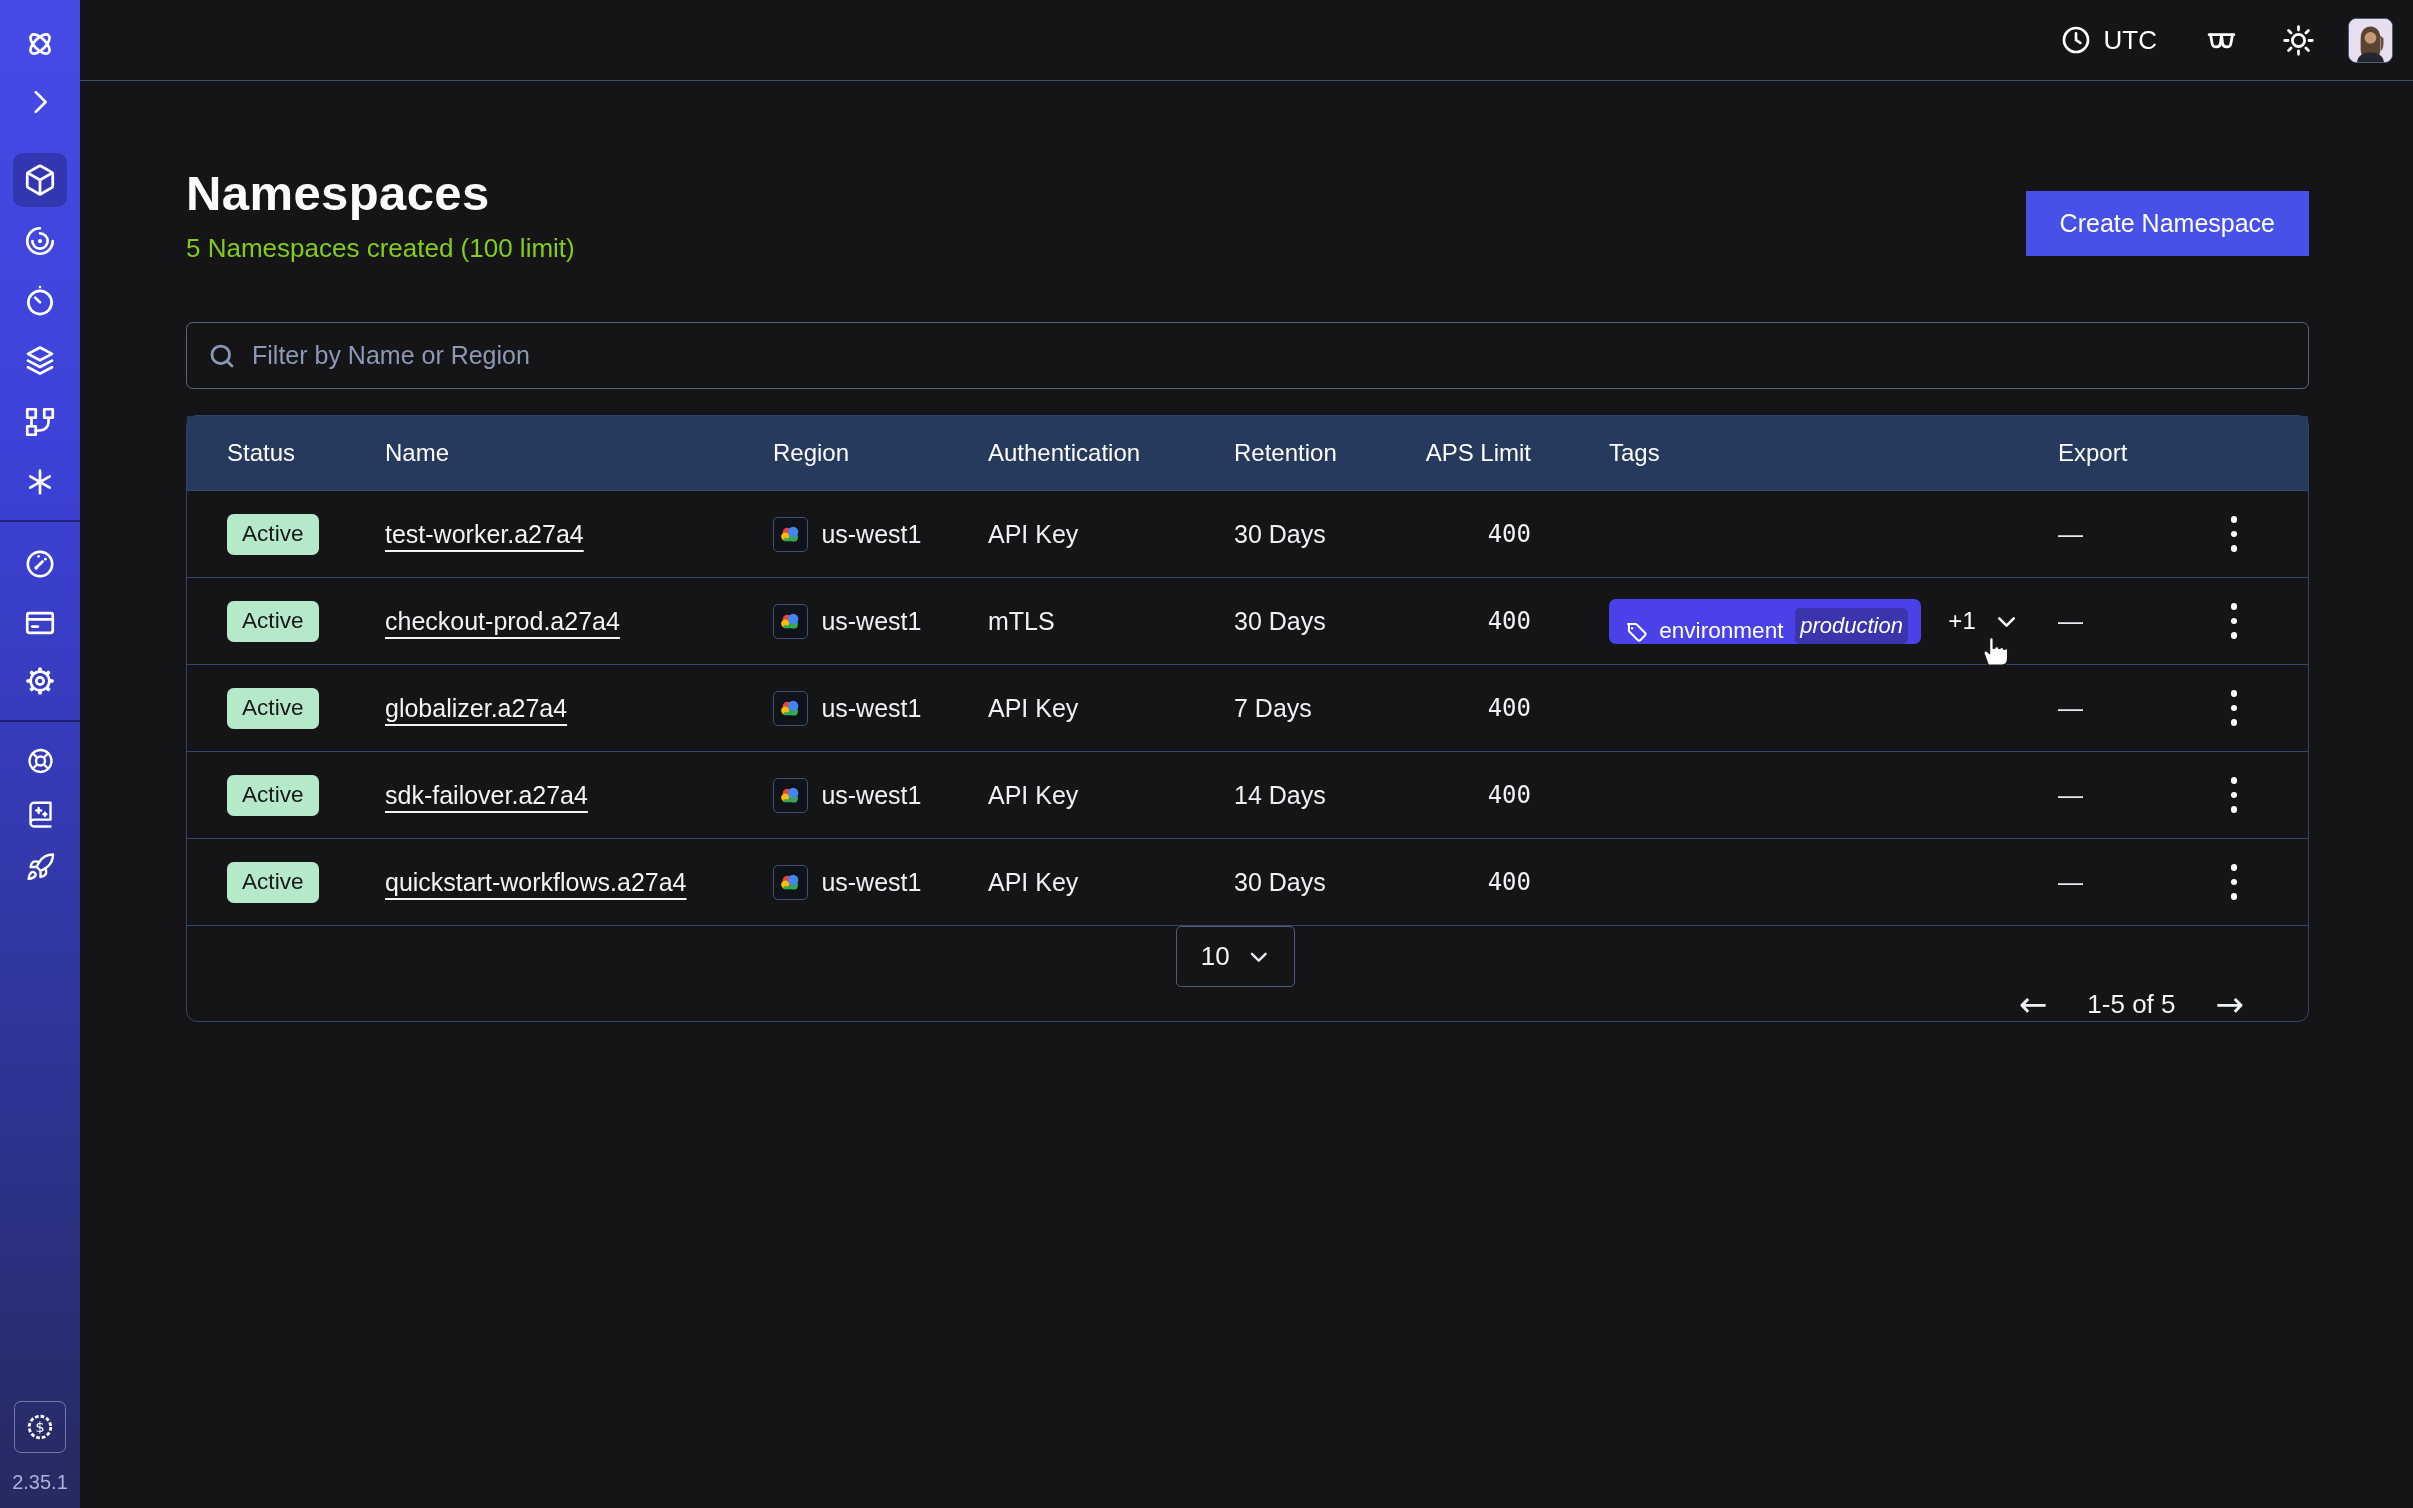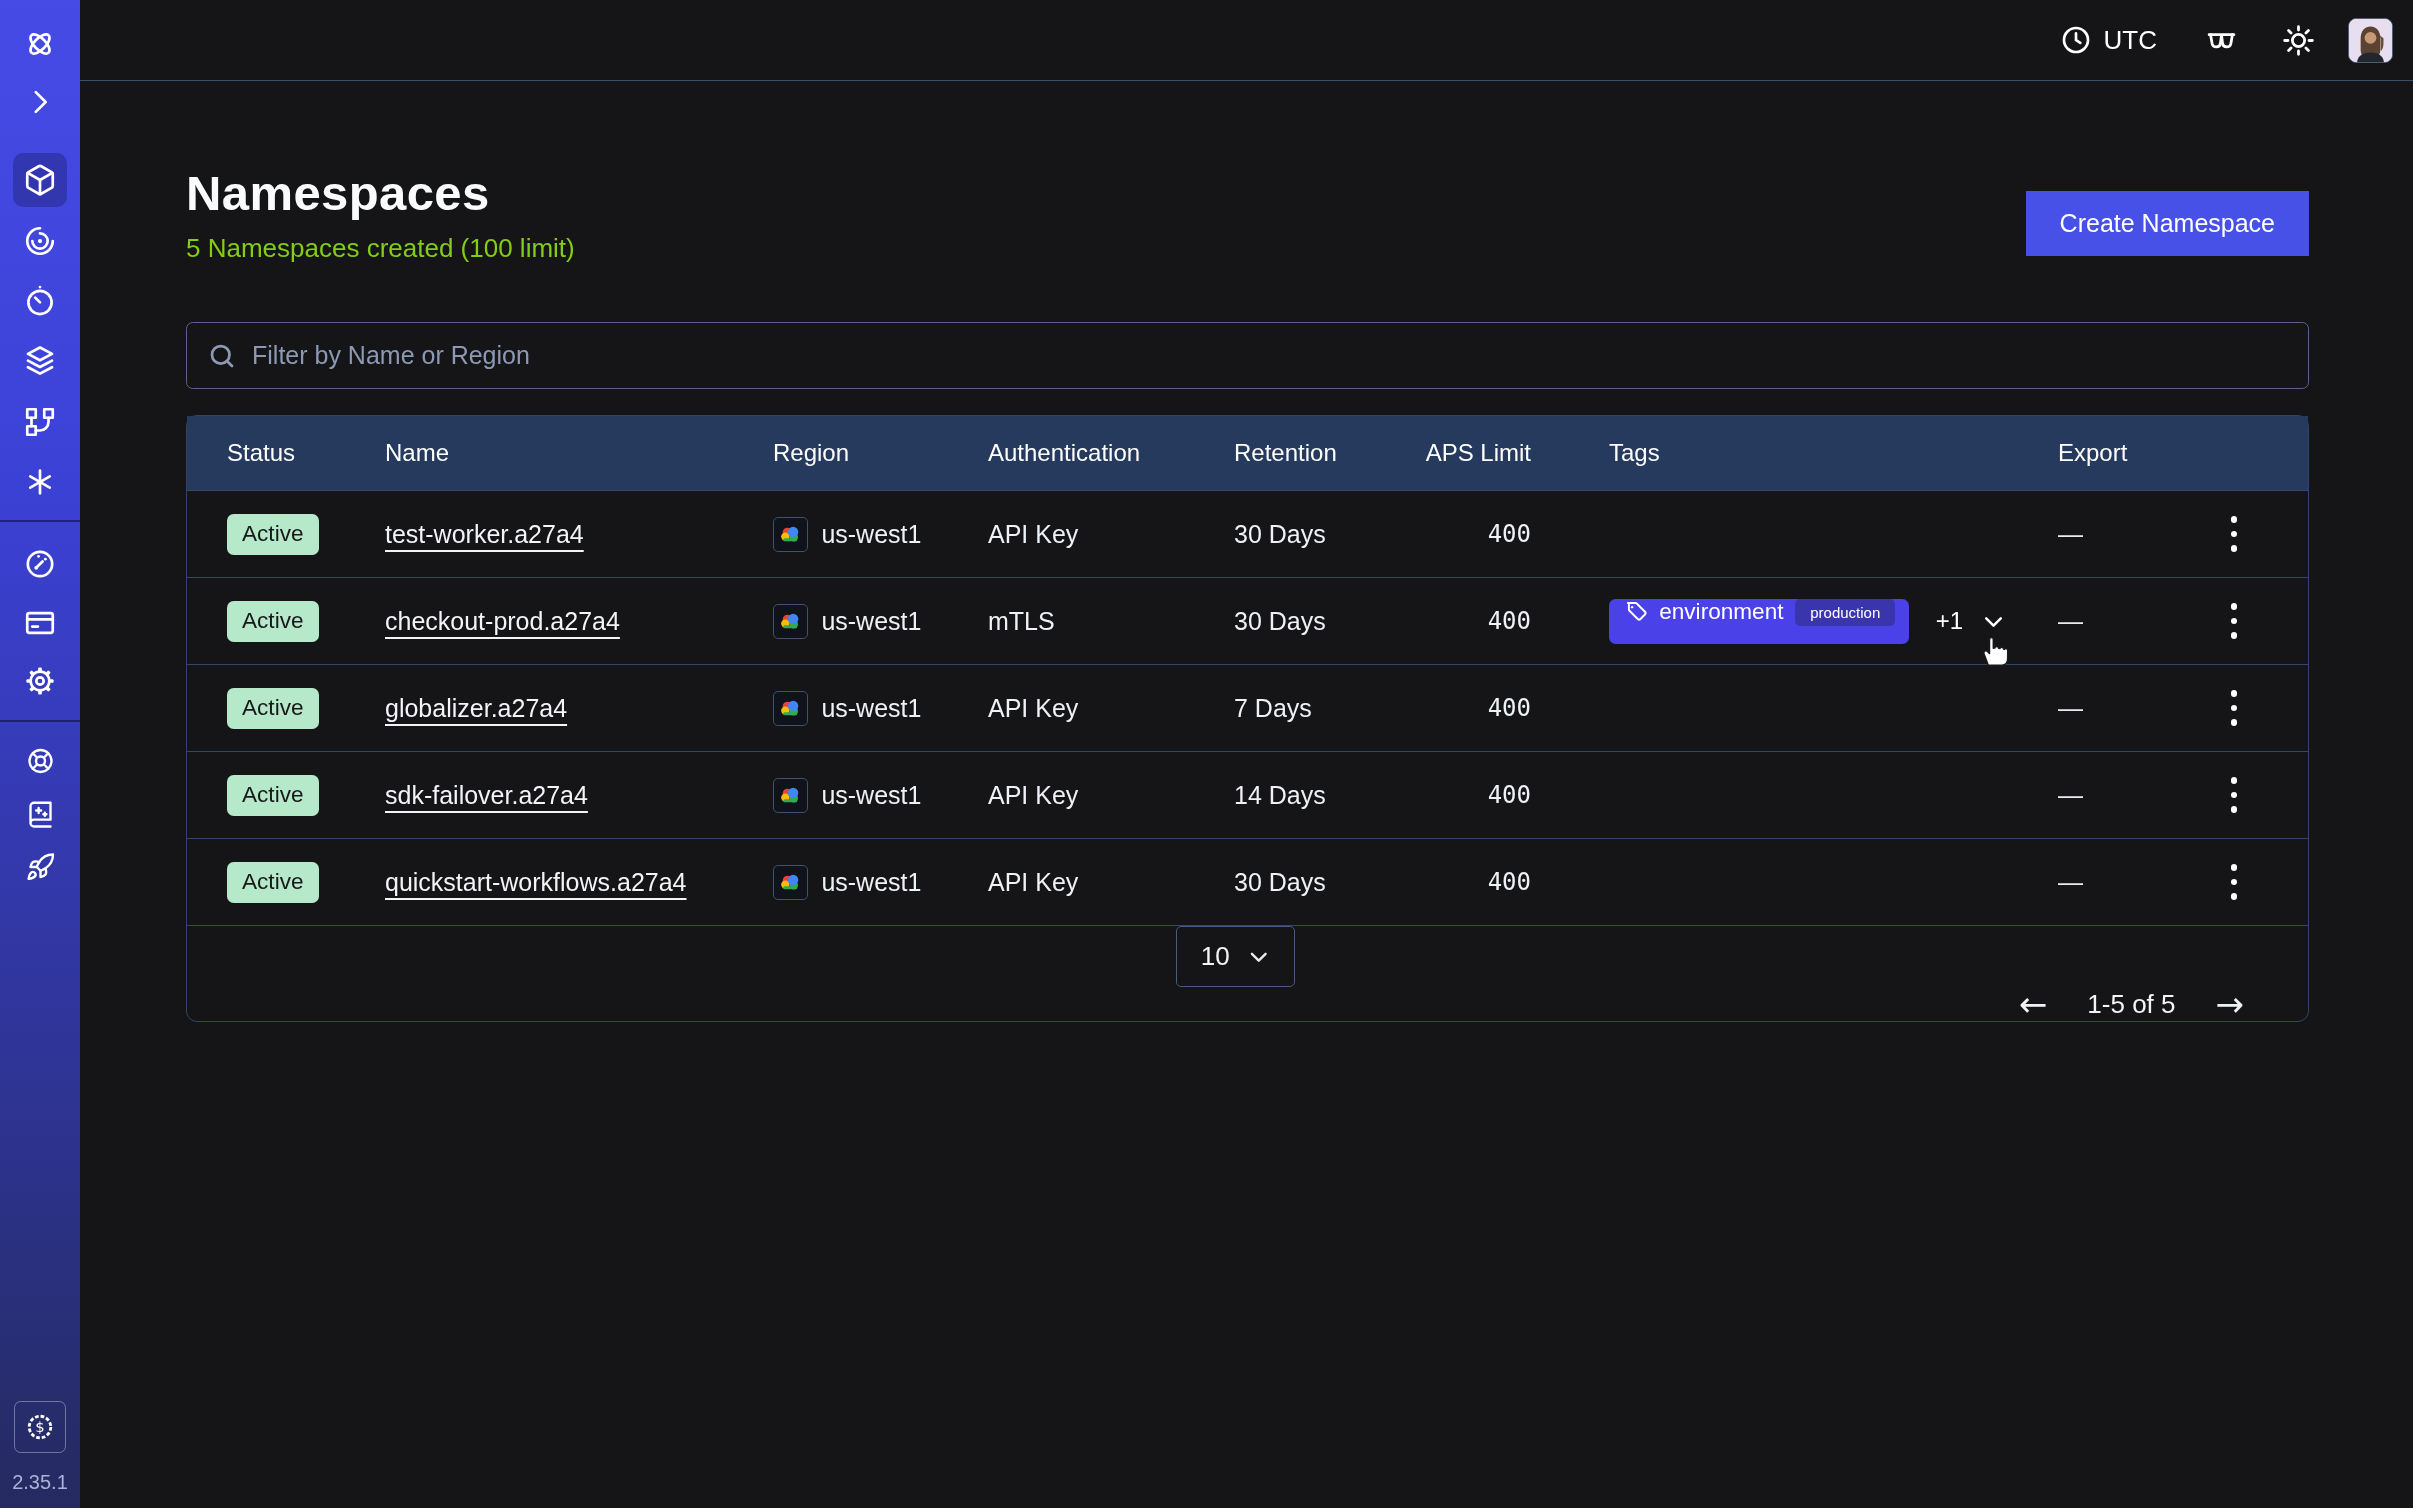--- a/index.html
+++ b/index.html
@@ -76,25 +76,25 @@
     padding:7.5px 15px; border-radius:6.7px; }
   .ns-link { font-size:25px; color:#f2f4f8; text-decoration:underline;
     text-decoration-thickness:1.7px; text-underline-offset:6.7px; cursor:pointer; }
   .region-cell { display:flex; align-items:center; gap:13.4px; font-size:25px; }
   .gcp-box { width:35px; height:35px; border:1.7px solid #40526f; border-radius:5px;
     background:#10131a; display:flex; align-items:center; justify-content:center; }
   .gcp-box svg { width:25px; height:25px; }
   .txt { font-size:25px; color:#eef1f5; }
   .mono { font-family:"DejaVu Sans Mono", monospace; font-size:24px; }
 
-  .tag-chip { display:flex; align-items:flex-start; gap:11.7px; background:#4a42e8; color:#fff;
+  .tag-chip { display:flex; align-items:flex-end; gap:11.7px; background:#4a42e8; color:#fff;
     height:45px; padding:0 13.4px 0 15px; border-radius:6.7px; cursor:pointer; }
   .tag-chip svg { width:23.5px; height:23.5px; stroke:#fff; fill:none; stroke-width:2; stroke-linejoin:round; flex:none; }
   .tag-key { font-size:22.6px; }
-  .tag-val { background:#3a35ad; border-radius:5px; padding:5px 15px; font-size:15px; }
+  .tag-val { background:#3a35ad; border-radius:5px; padding:5px 5px; font-size:22px;font-style:italic; }
   .tag-more { margin-left:27px; font-size:24px; color:#fff; }
   .tag-chevron { margin-left:18.4px; width:25px; height:25px; stroke:#fff; fill:none;
     stroke-width:2.4; stroke-linecap:round; stroke-linejoin:round; cursor:pointer; }
   .dash { font-size:25px; color:#e8ebf0; }
   .kebab { width:40px; height:54px; display:flex; flex-direction:column; align-items:center;
     justify-content:center; gap:7.5px; cursor:pointer; background:none; border:none; }
   .kebab i { width:6.7px; height:6.7px; border-radius:50%; background:#fff; }
 
   .tfoot { height:96px; display:flex; align-items:center; padding:0 64px 0 40px;
     border-top:1.7px solid #35466a;flex-direction:column; }

